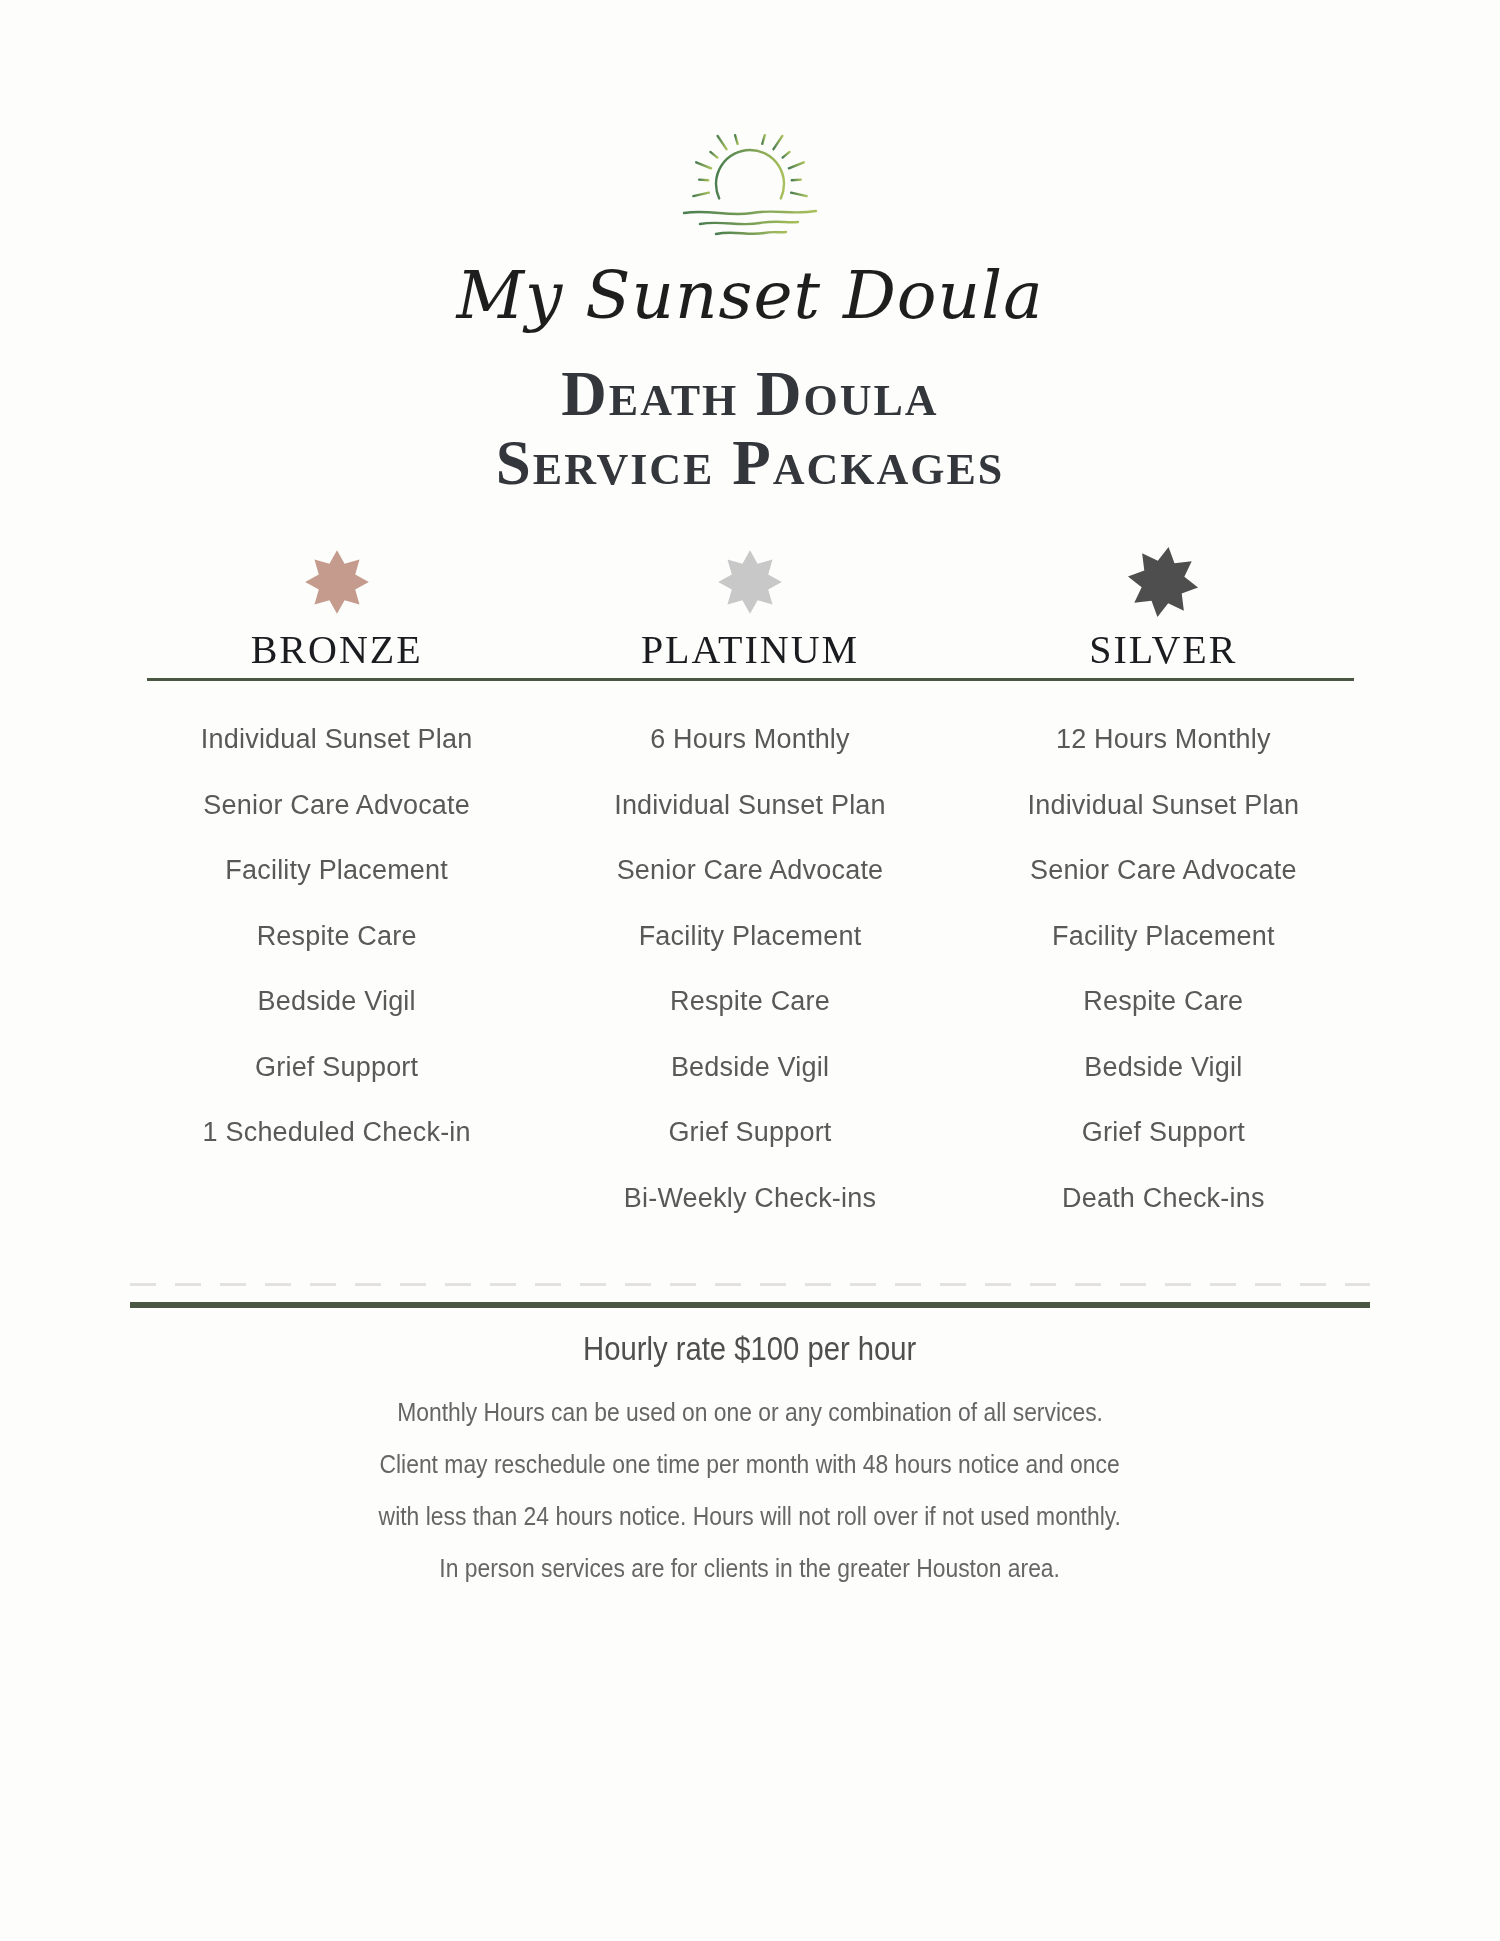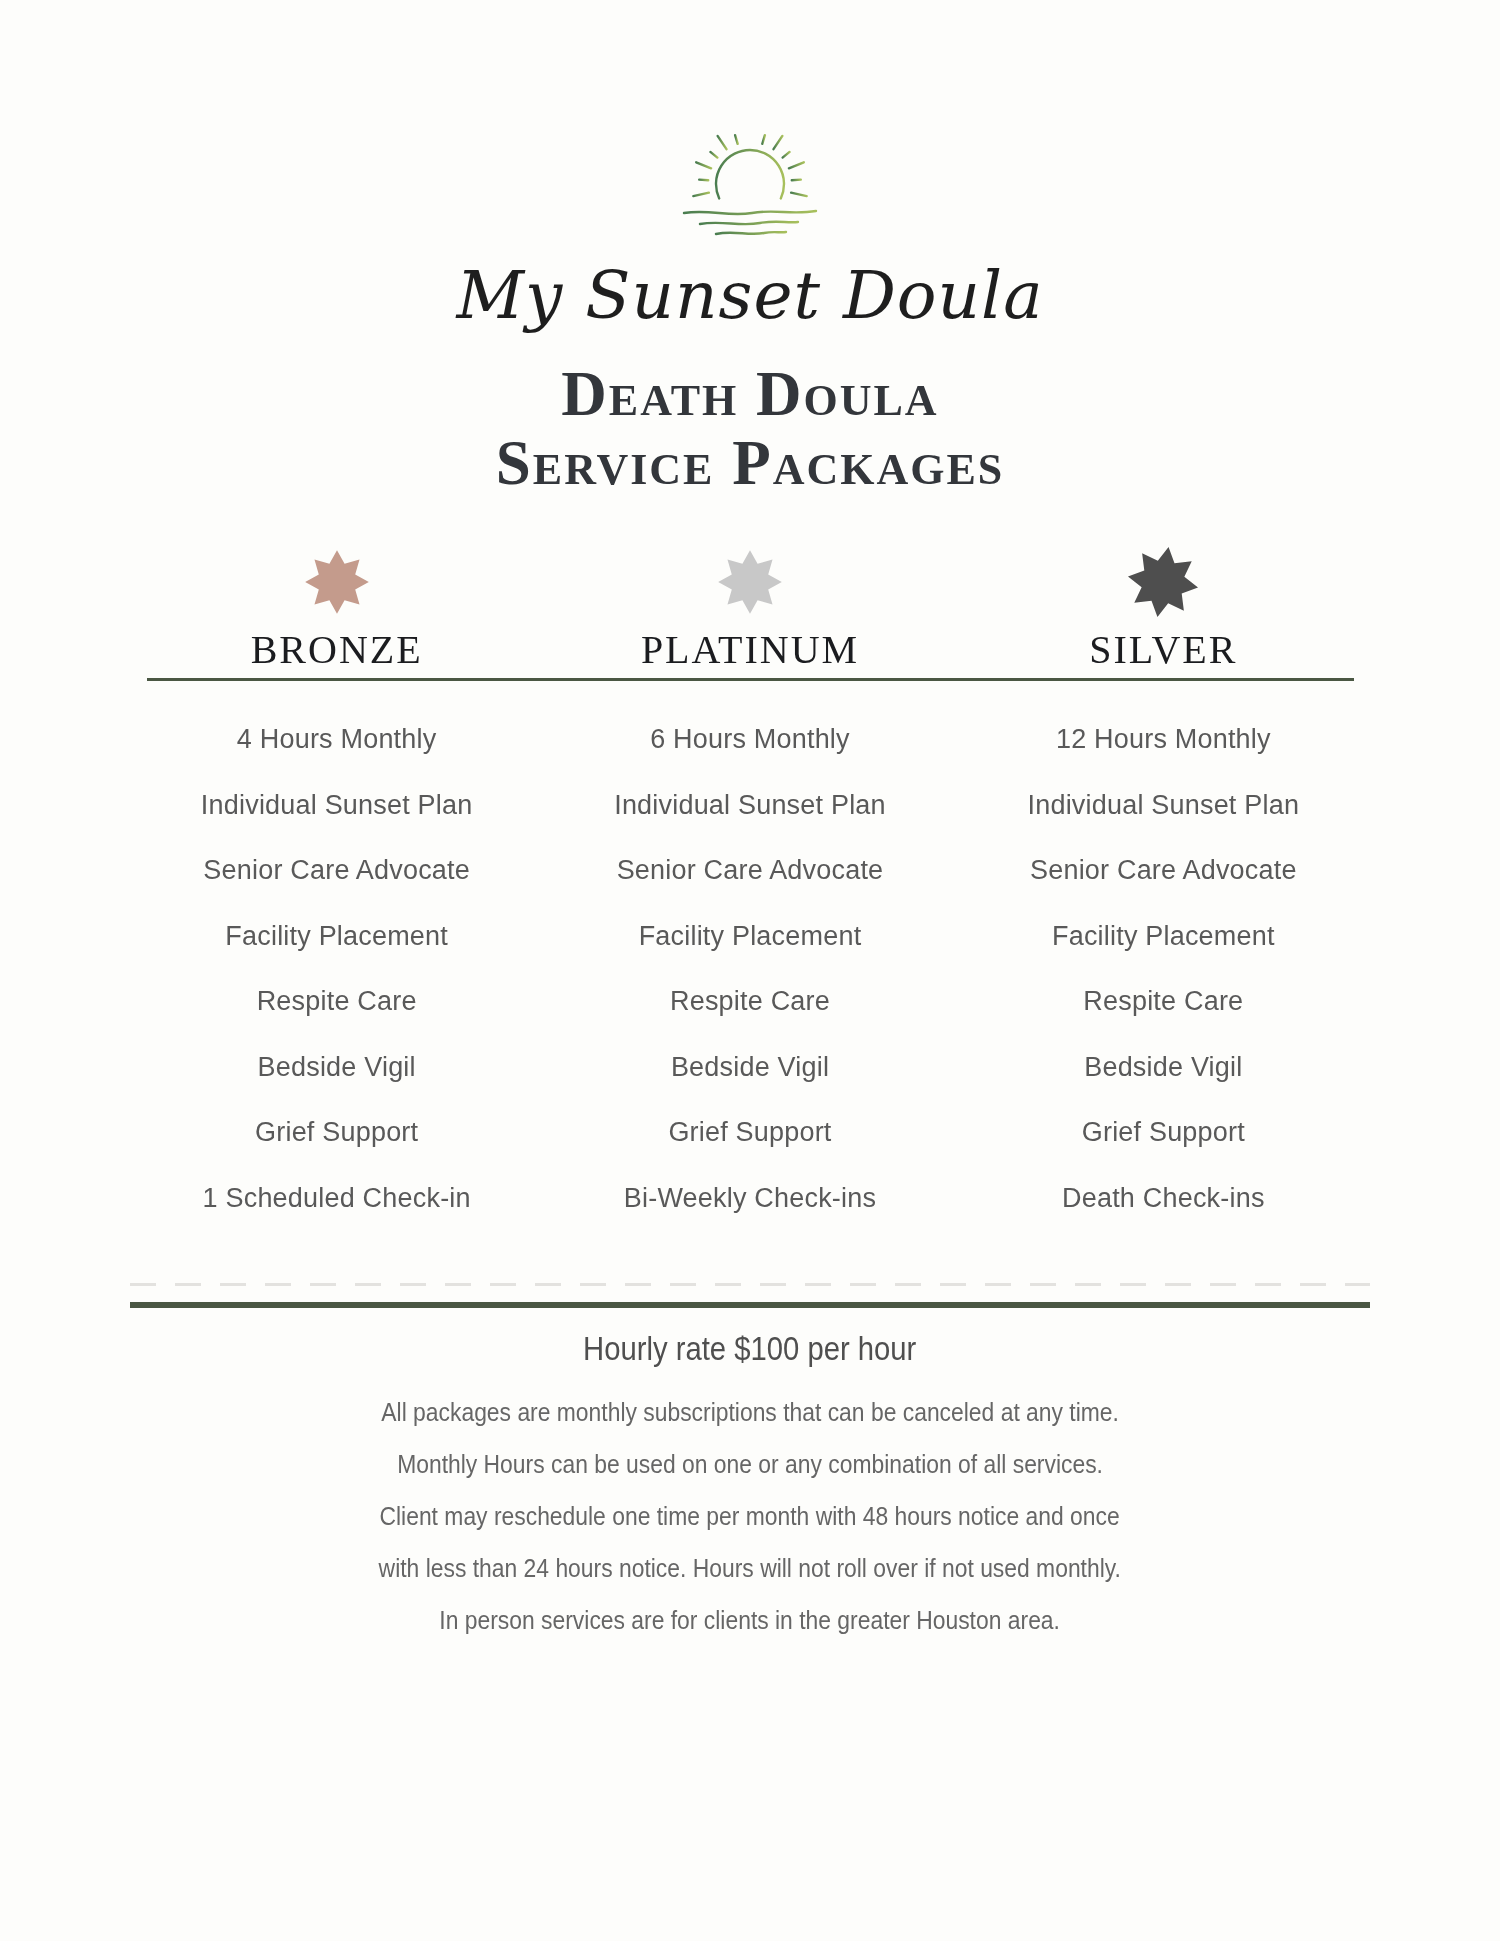--- a/index.html
+++ b/index.html
@@ -137,21 +137,20 @@
   <div class="tier-grid headers-row">
     <div class="tier-header">BRONZE</div>
     <div class="tier-header">PLATINUM</div>
     <div class="tier-header">SILVER</div>
   </div>
 
   <hr class="hr hr-headers">
 
   <div class="tier-grid features-row">
     <ul class="features">
-      <li>4 Hours Monthly</li>
       <li>Individual Sunset Plan</li>
       <li>Senior Care Advocate</li>
       <li>Facility Placement</li>
       <li>Respite Care</li>
       <li>Bedside Vigil</li>
       <li>Grief Support</li>
       <li>1 Scheduled Check-in</li>
     </ul>
     <ul class="features">
       <li>6 Hours Monthly</li>
@@ -179,20 +178,19 @@
   <hr class="hr hr-mid">
 
 
   <hr class="hr hr-bottom">
 
   <div class="hourly">
     <span class="condensed">Hourly rate $100 per hour</span>
   </div>
 
   <ul class="notes">
-    <li><span class="condensed">All packages are monthly subscriptions that can be canceled at any time.</span></li>
     <li><span class="condensed">Monthly Hours can be used on one or any combination of all services.</span></li>
     <li><span class="condensed">Client may reschedule one time per month with 48 hours notice and once</span></li>
     <li><span class="condensed">with less than 24 hours notice. Hours will not roll over if not used monthly.</span></li>
     <li><span class="condensed">In person services are for clients in the greater Houston area.</span></li>
   </ul>
 
 </div>
 
 </body></html>

